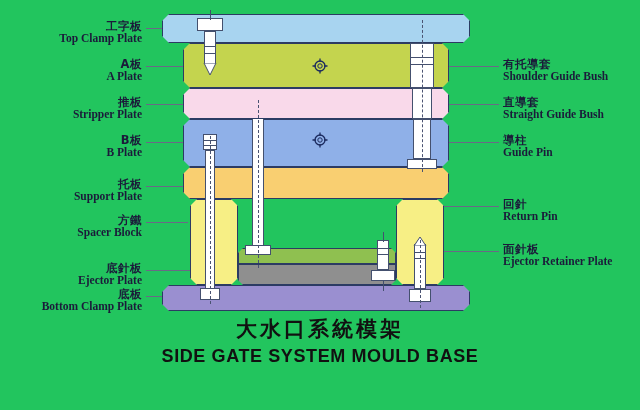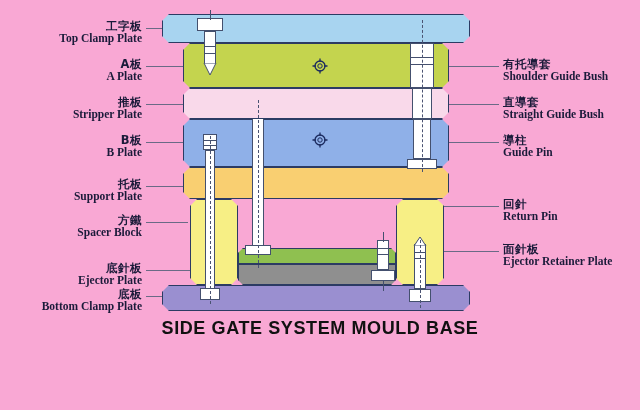--- a/index.html
+++ b/index.html
@@ -1,21 +1,21 @@
 <!DOCTYPE html>
 <html><head>
 <meta charset="utf-8">
 <style>
   html,body{margin:0;padding:0;}
   body{
     width:640px;height:410px;overflow:hidden;
     background:#fcfbf8;
     font-family:"Liberation Serif", serif;
   }
-  #stage{position:relative;width:640px;height:410px;background:#f9a8d4;}
+  #stage{position:relative;width:640px;height:410px;background:#22c55e;}
 
   
   .lbl{position:absolute;text-align:right;color:#1b1b3a;line-height:1.08;}
   .lbl .cn{font-family:"DejaVu Sans",sans-serif;font-size:11.5px;font-weight:700;letter-spacing:.5px;display:block;}
   .lbl .en{font-family:"Liberation Serif",serif;font-size:11.5px;font-weight:700;display:block;}
   .lbl.right{text-align:left;}
 
   .lead{position:absolute;height:0;border-top:1px solid #6a6a86;}
 
   
@@ -192,16 +192,17 @@
   <div class="white" style="left:414px;top:244px;width:12px;height:45px;"></div>
   <div class="white" style="left:409px;top:289px;width:22px;height:13px;"></div>
   <svg style="position:absolute;left:413px;top:237px;width:14px;height:9px;" viewBox="0 0 14 9">
     <polygon points="7,0 13,9 1,9" fill="#ffffff" stroke="#44506e" stroke-width="1"></polygon>
   </svg>
   <div class="dash" style="left:420px;top:240px;height:68px;"></div>
   <div class="solidline" style="left:414px;top:252px;width:12px;"></div>
   <div class="solidline" style="left:414px;top:258px;width:12px;"></div>
 
   <div id="title" style="top:315px;">
+    <span class="t-cn">大水口系統模架</span>
     <span class="t-en">SIDE GATE SYSTEM MOULD BASE</span>
   </div>
 
 </div>
 
 </body></html>

